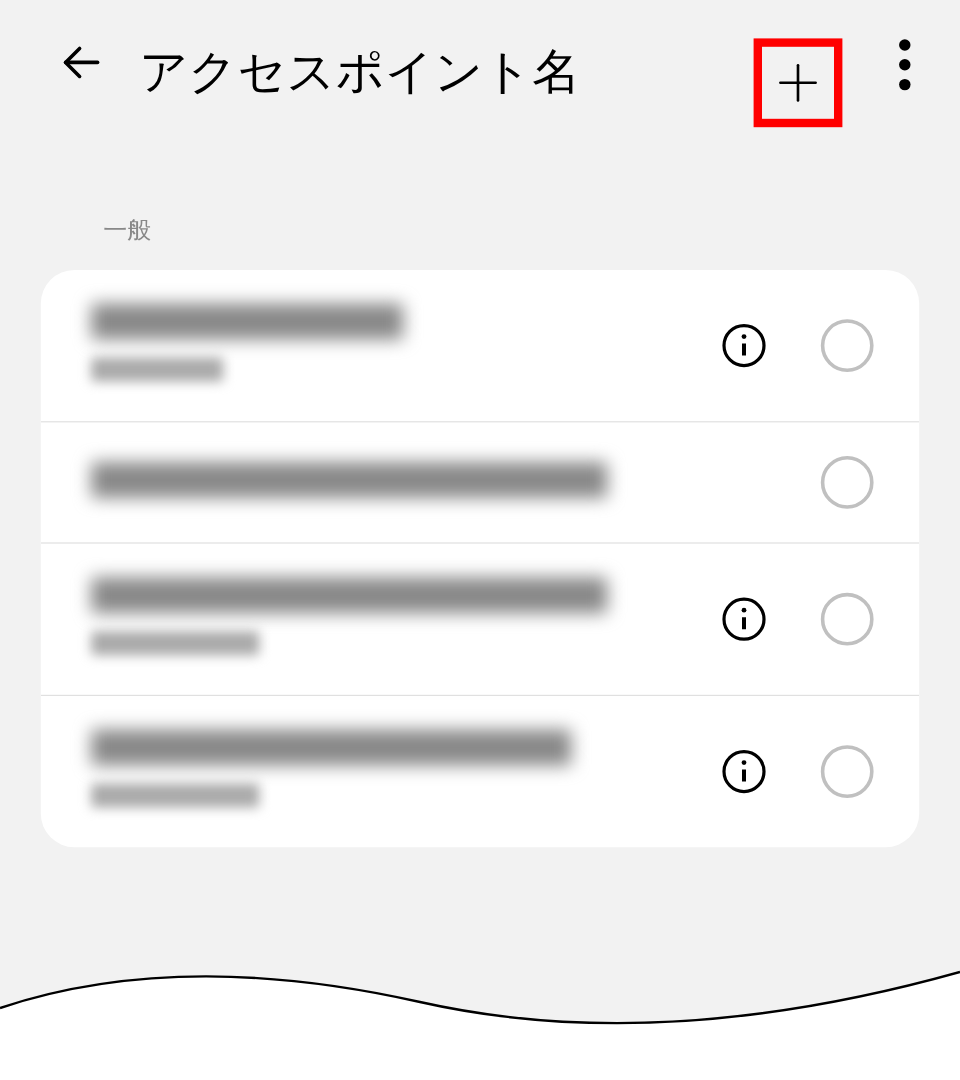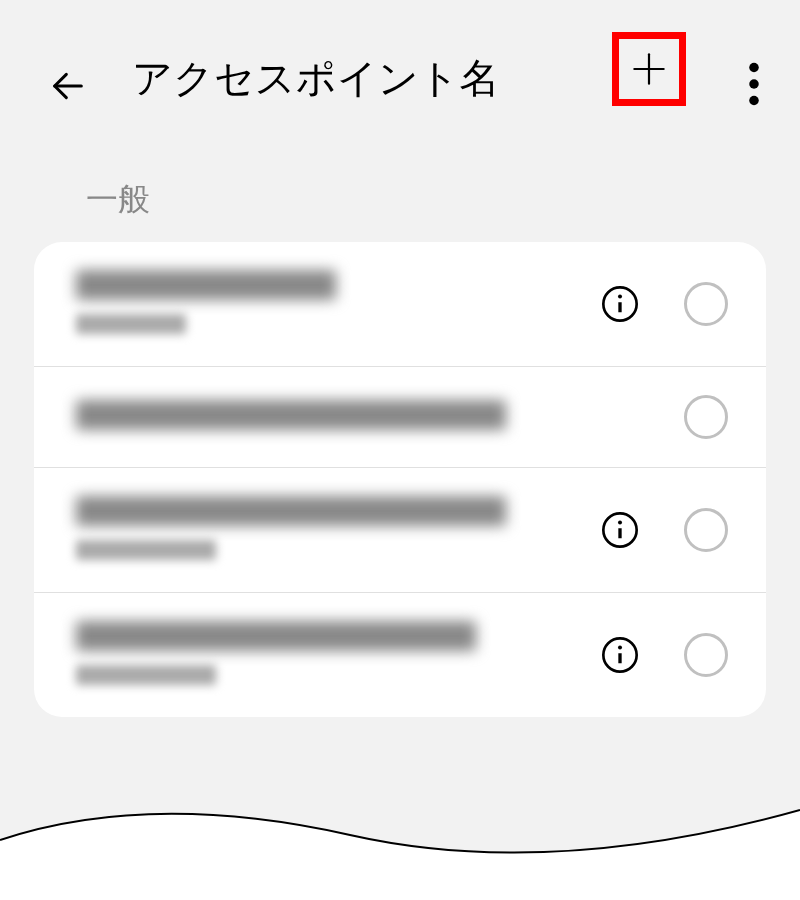--- a/index.html
+++ b/index.html
@@ -10,23 +10,23 @@
     body {
       width: 800px;
       height: 900px;
       background: #f2f2f2;
       font-family: -apple-system, BlinkMacSystemFont, "Segoe UI", sans-serif;
       overflow: hidden;
       position: relative;
     }
     .header {
       display: flex;
-      align-items: flex-end;
+      align-items: flex-start;
       padding: 32px 40px 32px 48px;
-      gap: 44px;
+      gap: 28px;
     }
     .back-button {
       display: flex;
       align-items: center;
       justify-content: center;
       cursor: pointer;
     }
     .page-title {
       font-size: 40px;
       font-weight: 400;
@@ -43,21 +43,21 @@
       cursor: pointer;
     }
     .more-button {
       display: flex;
       align-items: center;
       justify-content: center;
       cursor: pointer;
       margin-left: 18px;
     }
     .section-label {
-      font-size: 32px;
+      font-size: 20px;
       color: #888;
       padding: 40px 0 20px 86px;
     }
     .card {
       background: #fff;
       border-radius: 28px;
       margin: 0 34px;
       overflow: hidden;
     }
     .apn-item {

